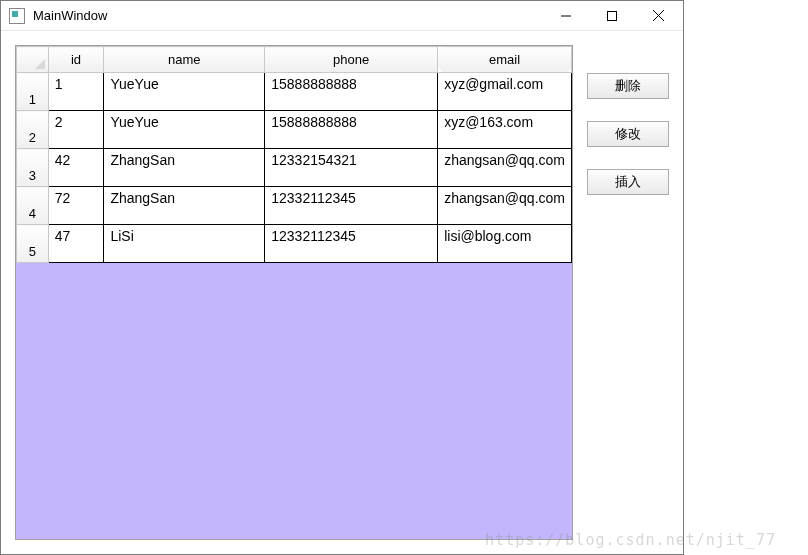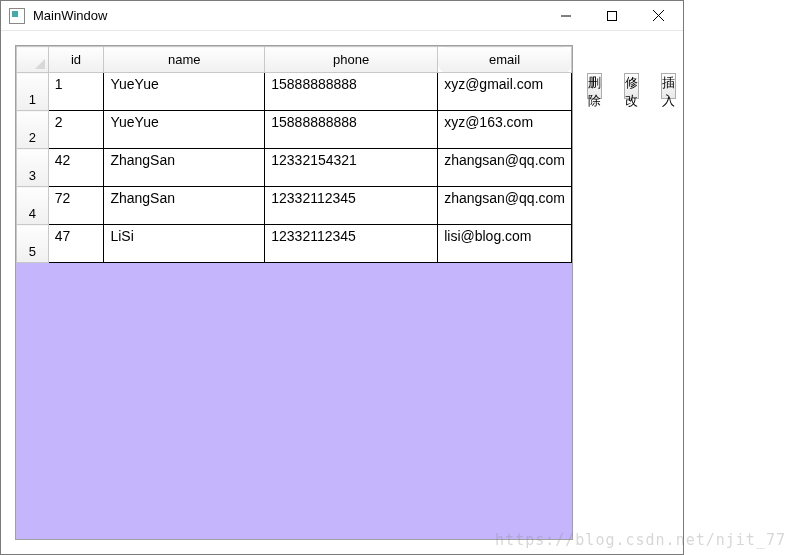--- a/index.html
+++ b/index.html
@@ -122,36 +122,36 @@
       font-size: 14px;
       vertical-align: top;
       background: #fff;
       color: #000;
     }
     tbody tr:first-child td.cell { border-top: 1px solid #c8c8c8; }
     td.cell:first-of-type { border-left: 1px solid #c8c8c8; }
     .side {
       width: 82px;
       display: flex;
-      flex-direction: row;
+      flex-direction: column;
       gap: 22px;
       padding-top: 28px;
     }
     .btn {
       height: 26px;
       background: linear-gradient(#fdfdfd, #e9e9e9);
       border: 1px solid #adadad;
       font-size: 13px;
       font-family: inherit;
       color: #000;
       cursor: pointer;
     }
     .watermark {
       position: absolute;
-      right: 22px;
+      right: 32px;
       bottom: 6px;
       color: rgba(140,140,140,0.35);
       font-size: 15px;
       font-family: monospace;
       letter-spacing: 1px;
       pointer-events: none;
     }
   </style>
 </head>
 <body>

